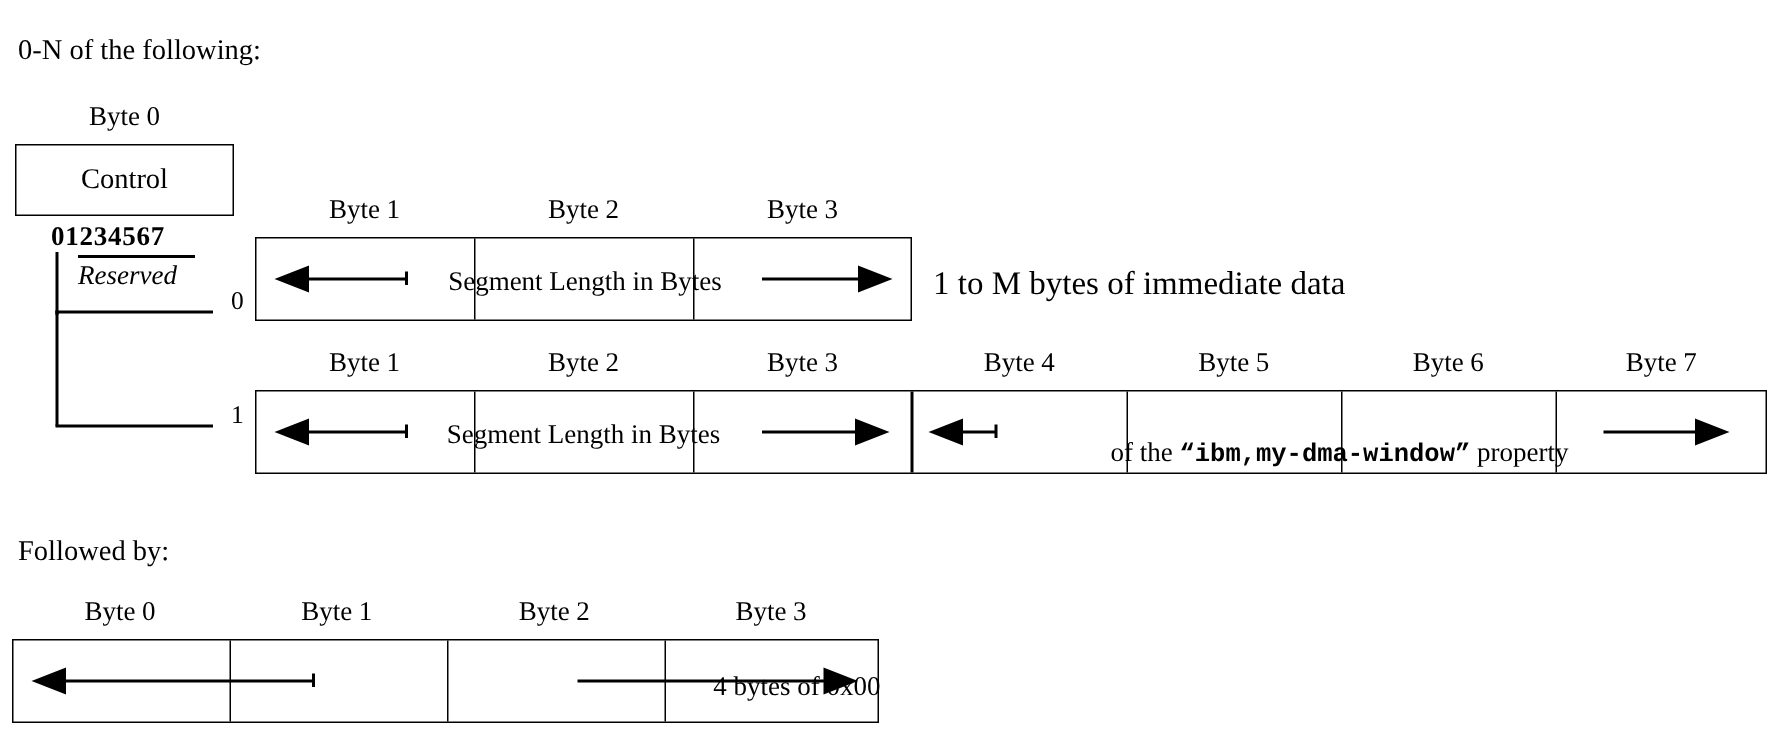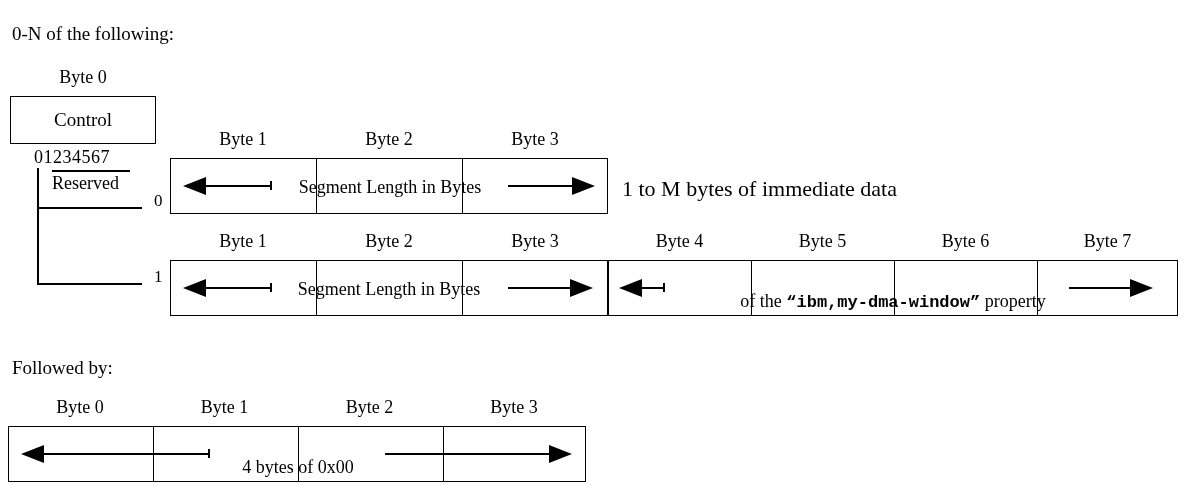--- a/index.html
+++ b/index.html
@@ -125,25 +125,25 @@
 <body>
 
 <div class="abs heading" style="left:12px; top:24px;">0-N of the following:</div>
 
 <div class="abs byte-label" style="left:10px; top:68px; width:146px;">Byte 0</div>
 
 <div class="abs ctrl-box" style="left:10px; top:96px; width:146px; height:48px;">
   <span>Control</span>
 </div>
 
-<div class="abs bits" style="left:34px; top:148px;">01234567</div>
+<div class="abs bits" style="left:34px; top:148px;font-weight:bold;">01234567</div>
 
 <div class="abs rule-h" style="left:52px; top:170px; width:78px;"></div>
 
-<div class="abs reserved-label" style="left:52px; top:174px;">Reserved</div>
+<div class="abs reserved-label" style="left:52px; top:174px;font-style:italic;">Reserved</div>
 
 <div class="abs rule-v" style="left:37px; top:168px; height:42px;"></div>
 <div class="abs rule-h" style="left:37px; top:207px; width:105px;"></div>
 <div class="abs rule-v" style="left:37px; top:207px; height:77px;"></div>
 <div class="abs rule-h" style="left:37px; top:283px; width:105px;"></div>
 
 <div class="abs row-index" style="left:154px; top:192px;">0</div>
 <div class="abs row-index" style="left:154px; top:268px;">1</div>
 
 <div class="abs byte-label" style="left:170px; top:130px; width:146px;">Byte 1</div>
@@ -208,14 +208,14 @@
   <div class="cellline" style="left:143.5px;"></div>
   <div class="cellline" style="left:288.5px;"></div>
   <div class="cellline" style="left:433.5px;"></div>
 
   <div class="arrow-head left" style="left:12px;  top:18px;"></div>
   <div class="arrow-line" style="left:35px;  top:26px; width:165px;"></div>
   <div class="tick" style="left:199px; top:22px;"></div>
   <div class="arrow-line" style="left:376px; top:26px; width:165px;"></div>
   <div class="arrow-head right" style="left:540px; top:18px;"></div>
 
-  <div class="strip-text" style="left:0; top:30px; width:578px;">4 bytes of 0x00</div>
+  <div class="strip-text" style="left:0; top:20px; width:578px;text-align:right;">4 bytes of 0x00</div>
 </div>
 
 </body></html>

